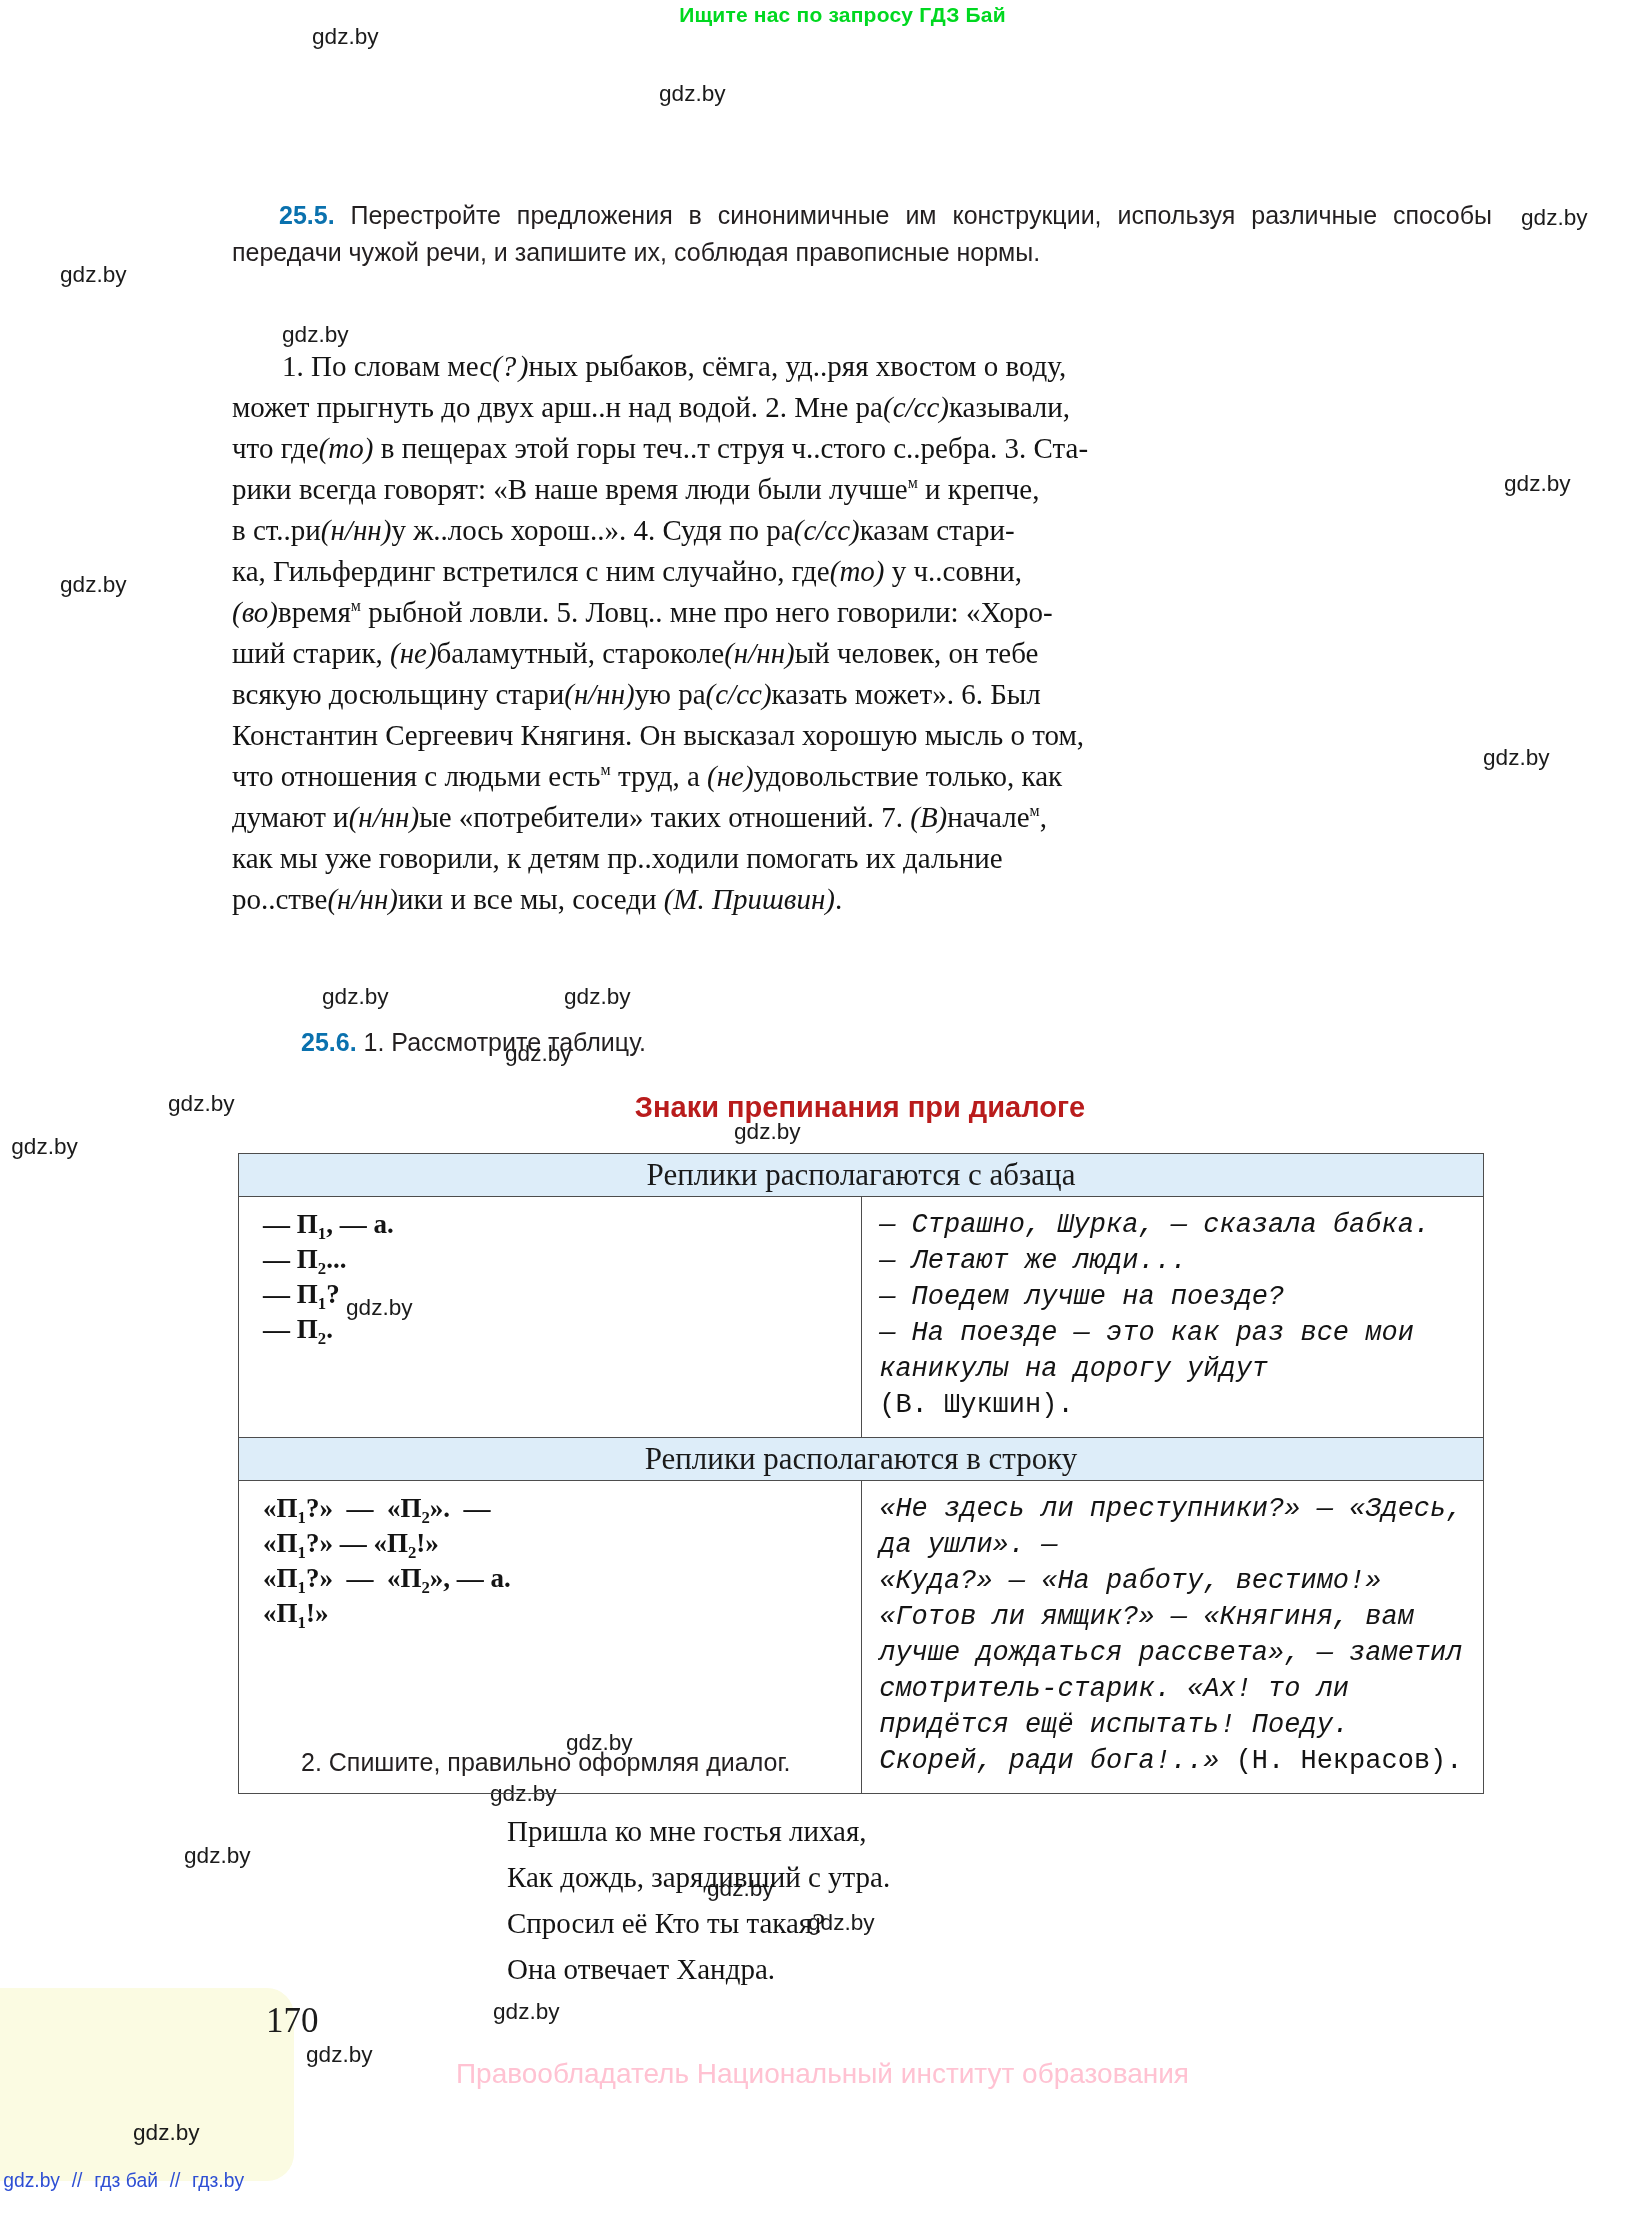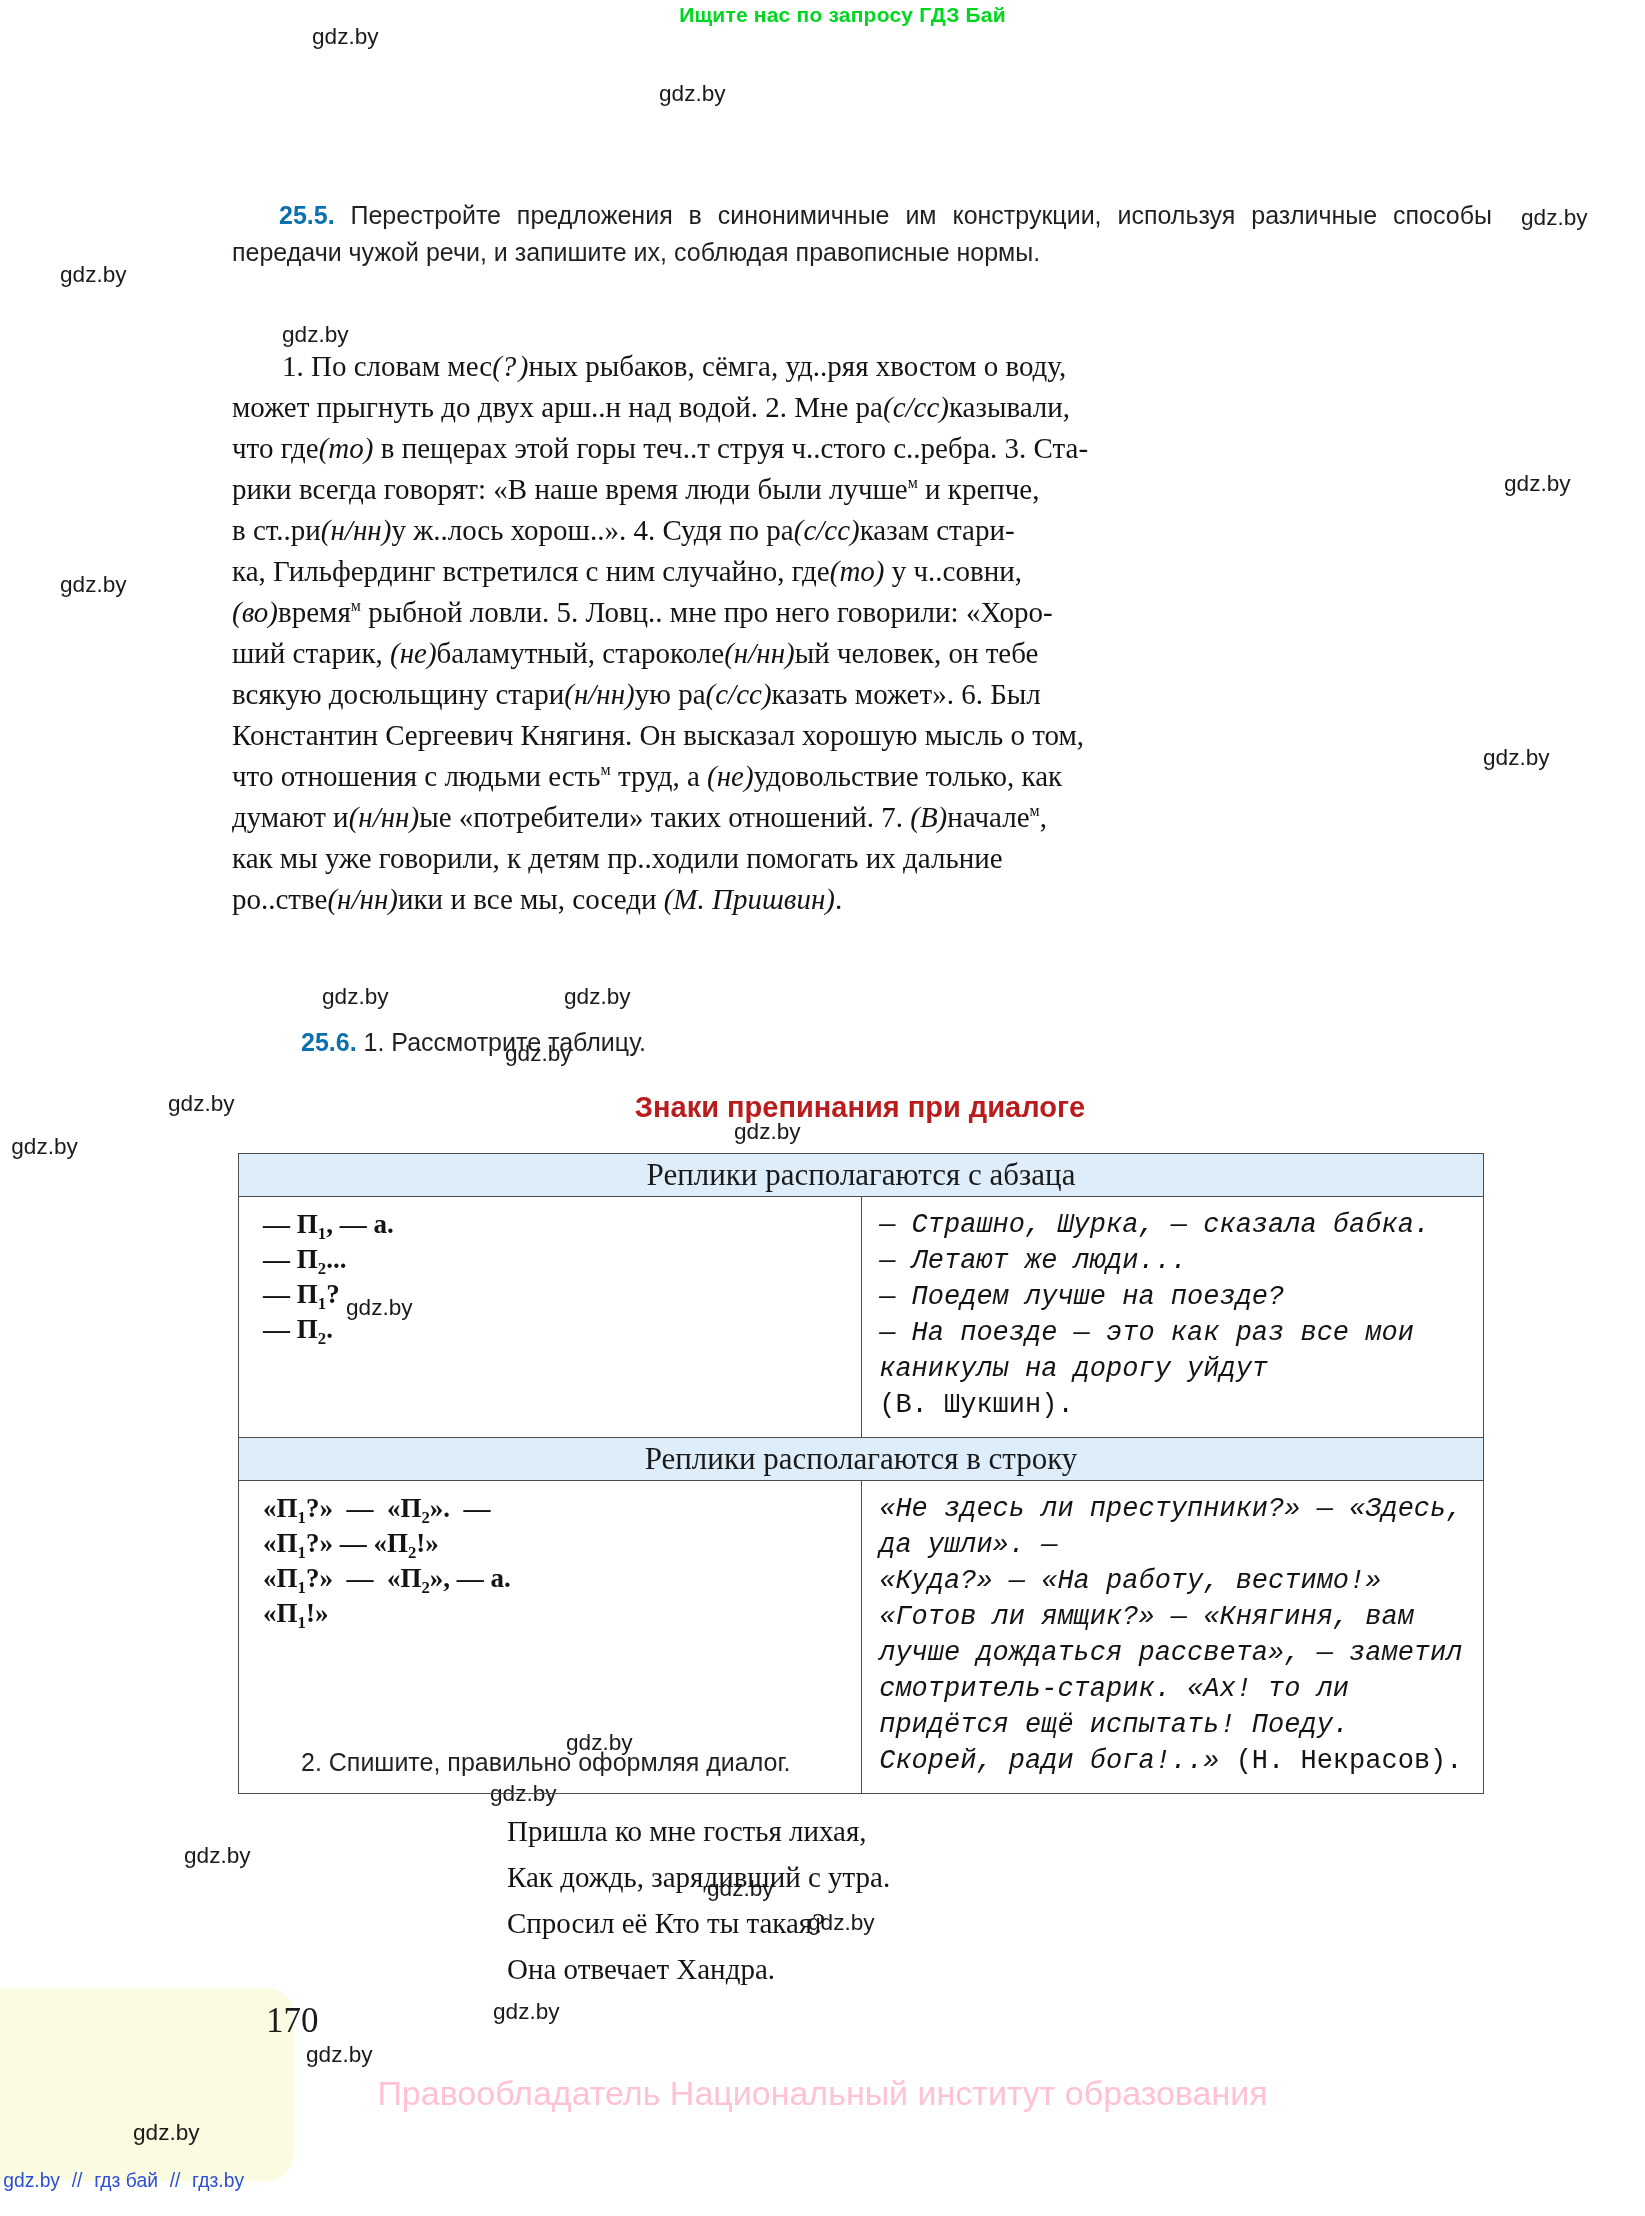--- a/index.html
+++ b/index.html
@@ -148,24 +148,23 @@
     font-family: "Liberation Serif", serif;
     font-size: 35px;
     color: #1c1c1c;
   }
 
   
   #copyright-watermark {
     left: 0; right: 0; top: 2058px;
     text-align: center;
     color: #ffc2d2;
-    font-size: 34px;
+    font-size: 28px;
     font-family: "Liberation Sans", sans-serif;
     white-space: nowrap;
-    margin-top: 16px;
   }
 
   
   #footer-links {
     left: 0; right: 0; top: 2170px;
     color: #2e4fd4;
     font-size: 19.3px;
     font-family: "Liberation Sans", sans-serif;
   }
   #footer-links span { margin: 0 3.2px; }

